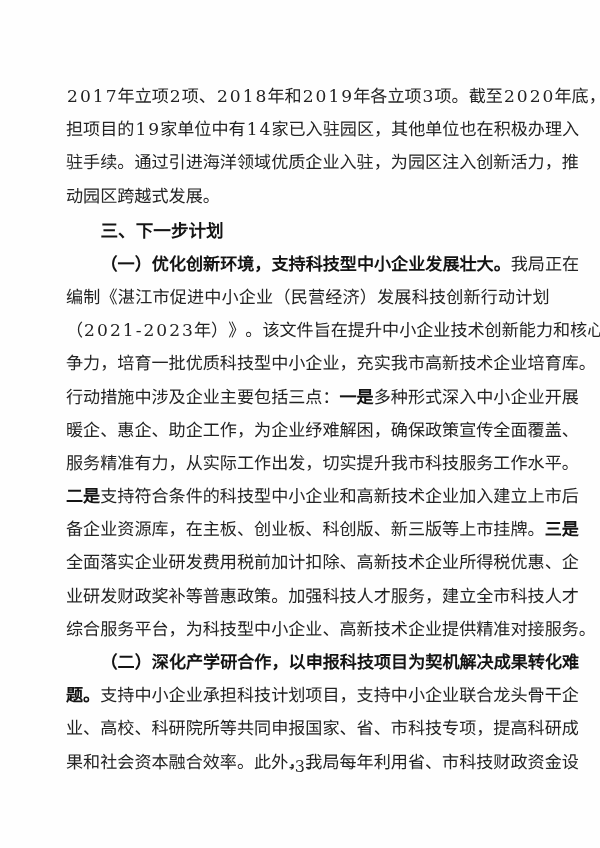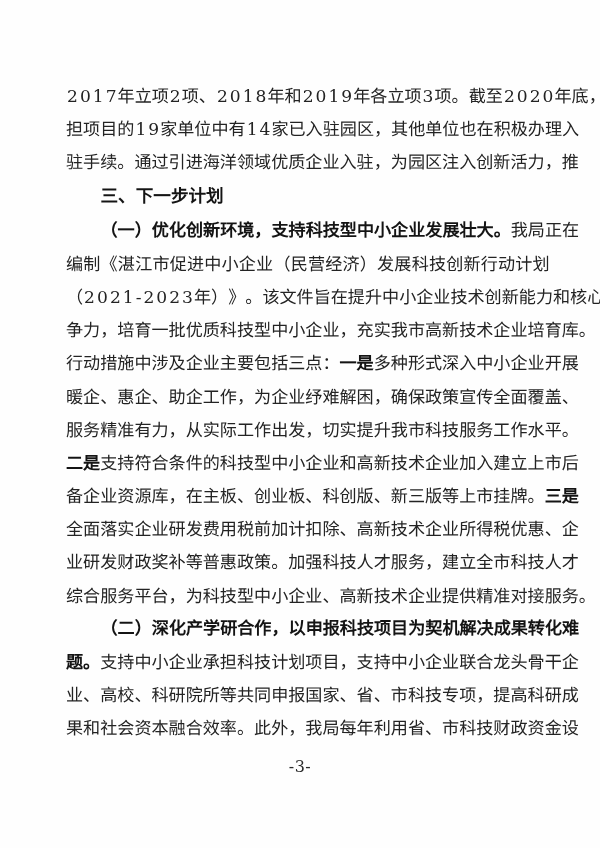--- a/index.html
+++ b/index.html
@@ -66,21 +66,20 @@
     display: inline-block;
   }
 
   .bold {
     font-weight: 700;
     color: #141414;
   }
 
   .indent2 {
     padding-left: 34.5px;
-    font-family: Liberation Mono, monospace;
   }
 
   .heading-line {
     height: 35px;
     line-height: 35px;
     font-size: 17.6px;
     font-weight: 700;
     color: #111111;
   }
 
@@ -224,20 +223,23 @@
           <span class="ch">区</span>
           <span class="ch">注</span>
           <span class="ch">入</span>
           <span class="ch">创</span>
           <span class="ch">新</span>
           <span class="ch">活</span>
           <span class="ch">力</span>
           <span class="ch">，</span>
           <span class="ch">推</span>
         </span>
+      </div>
+      <div class="doc-line ragged">
+        <span class="seg"><span>动园区跨越式发展。</span></span>
       </div>
       <div class="doc-line ragged heading-line indent2">
         <span class="seg"><span class="bold">三、下一步计划</span></span>
       </div>
       <div class="doc-line justify indent2">
         <span class="seg">
           <span class="ch bold">（</span>
           <span class="ch bold">一</span>
           <span class="ch bold">）</span>
           <span class="ch bold">优</span>

